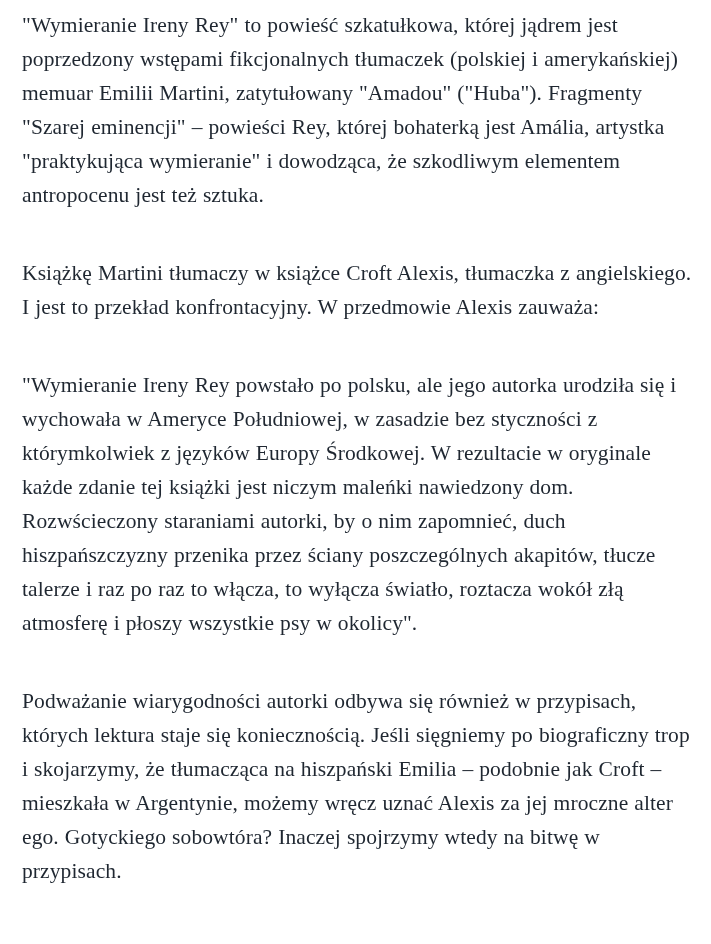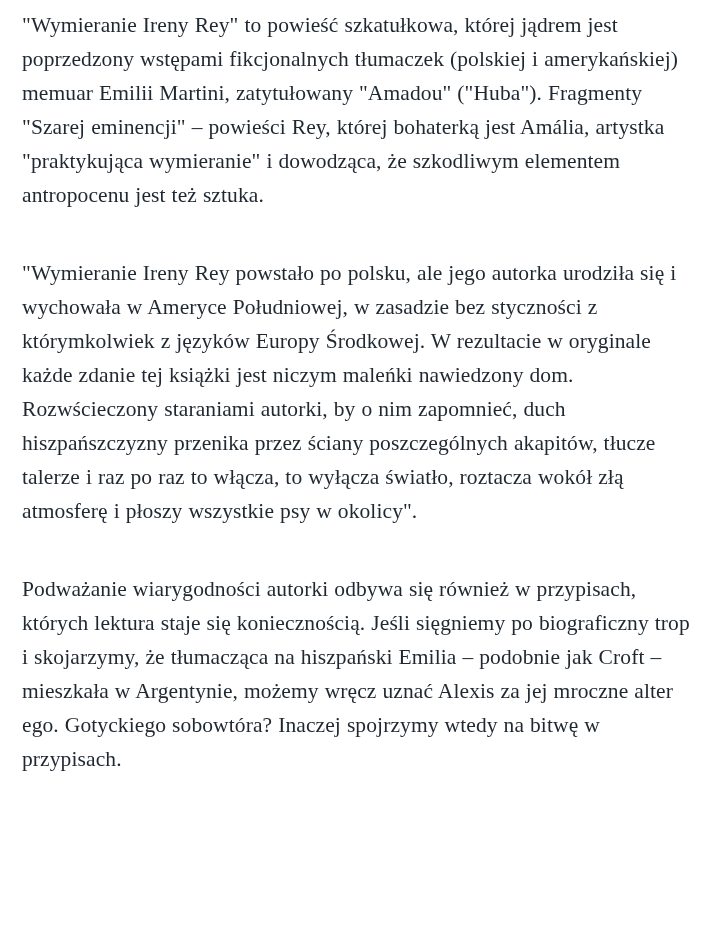--- a/index.html
+++ b/index.html
@@ -32,16 +32,17 @@
   .article p:last-child {
     margin-bottom: 0;
   }
 </style>
 </head>
 <body>
 
 <div class="page">
   <main class="article">
     <p>"Wymieranie Ireny Rey" to powieść szkatułkowa, której jądrem jest poprzedzony wstępami fikcjonalnych tłumaczek (polskiej i amerykańskiej) memuar Emilii Martini, zatytułowany "Amadou" ("Huba"). Fragmenty "Szarej eminencji" – powieści Rey, której bohaterką jest Amália, artystka "praktykująca wymieranie" i dowodząca, że szkodliwym elementem antropocenu jest też sztuka.</p>
+    <p>Książkę Martini tłumaczy w książce Croft Alexis, tłumaczka z angielskiego. I jest to przekład konfrontacyjny. W przedmowie Alexis zauważa:</p>
     <p>"Wymieranie Ireny Rey powstało po polsku, ale jego autorka urodziła się i wychowała w Ameryce Południowej, w zasadzie bez styczności z którymkolwiek z języków Europy Środkowej. W rezultacie w oryginale każde zdanie tej książki jest niczym maleńki nawiedzony dom. Rozwścieczony staraniami autorki, by o nim zapomnieć, duch hiszpańszczyzny przenika przez ściany poszczególnych akapitów, tłucze talerze i raz po raz to włącza, to wyłącza światło, roztacza wokół złą atmosferę i płoszy wszystkie psy w okolicy".</p>
     <p>Podważanie wiarygodności autorki odbywa się również w przypisach, których lektura staje się koniecznością. Jeśli sięgniemy po biograficzny trop i skojarzymy, że tłumacząca na hiszpański Emilia – podobnie jak Croft – mieszkała w Argentynie, możemy wręcz uznać Alexis za jej mroczne alter ego. Gotyckiego sobowtóra? Inaczej spojrzymy wtedy na bitwę w przypisach.</p>
   </main>
 </div>
 
 </body></html>

